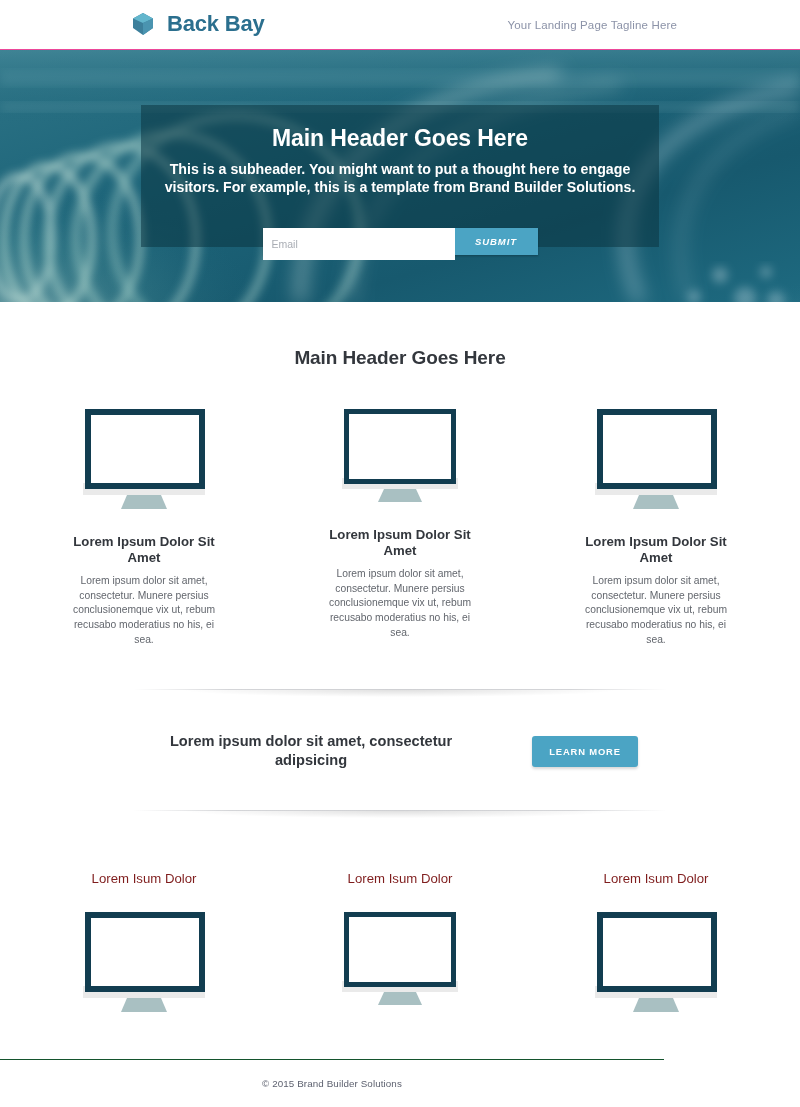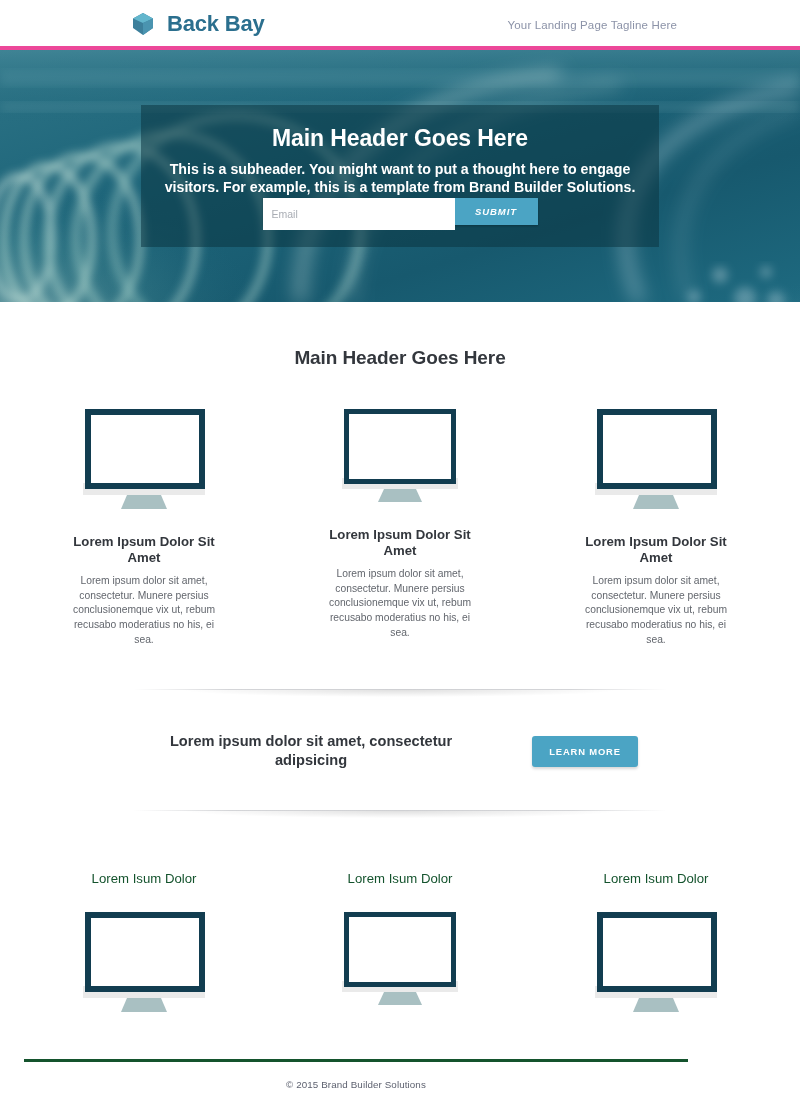--- a/index.html
+++ b/index.html
@@ -20,21 +20,21 @@
     overflow: hidden;
     background: #ffffff;
   }
 
   
   .topnav {
     position: relative;
     height: 50px;
     width: 800px;
     background: #ffffff;
-    border-bottom: 4px solid #ec4899;
+    border-bottom: 1px solid #ec4899;
     display: flex;
     align-items: center;
   }
   .brand {
     position: absolute;
     left: 128px;
     top: 9px;
     display: flex;
     align-items: center;
     gap: 9px;
@@ -94,21 +94,21 @@
     letter-spacing: -0.1px;
     line-height: 1.2;
     margin-bottom: 7px;
   }
   .hero-sub {
     font-size: 14.2px;
     font-weight: 700;
     color: #ffffff;
     line-height: 1.32;
     padding: 0 20px;
-    margin-bottom: 1px;
+    margin-bottom: 31px;
   }
   .hero-form {
     display: flex;
     justify-content: center;
   }
   .hero-form-inner {
     display: flex;
     width: 275px;
     height: 27px;
     box-shadow: 0 1px 2px rgba(0,0,0,0.25);
@@ -229,38 +229,37 @@
     box-shadow: 0 2px 3px rgba(0,0,0,0.16);
   }
 
   
   .showcase {
     padding-top: 60px;
     padding-bottom: 40px;
   }
   .show-title {
     font-size: 13.2px;
-    color: #14532d;
+    color: #7f1d1d;
     margin-bottom: 22px;
     text-align: center;
   }
 
   
   .footer {
     position: absolute;
     left: 0;
     bottom: 0;
     width: 664px;
     height: 48px;
-    border-top: 3px solid #14532d;
+    border-top: 1px solid #14532d;
     background: #ffffff;
     display: flex;
     align-items: center;
     justify-content: center;
-    margin-left: 24px;
   }
   .copyright {
     font-size: 9.8px;
     color: #5e6270;
     letter-spacing: 0.1px;
   }
 </style>
 </head>
 <body>
 

